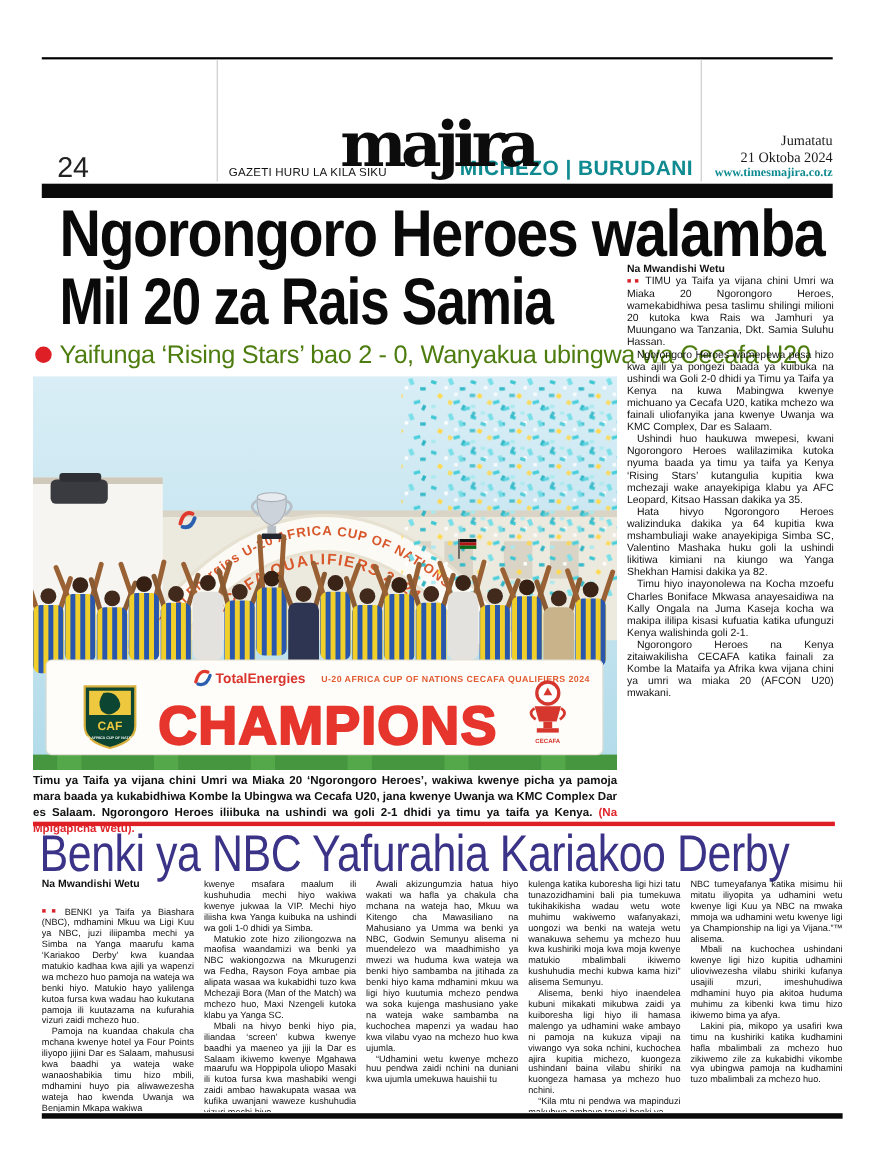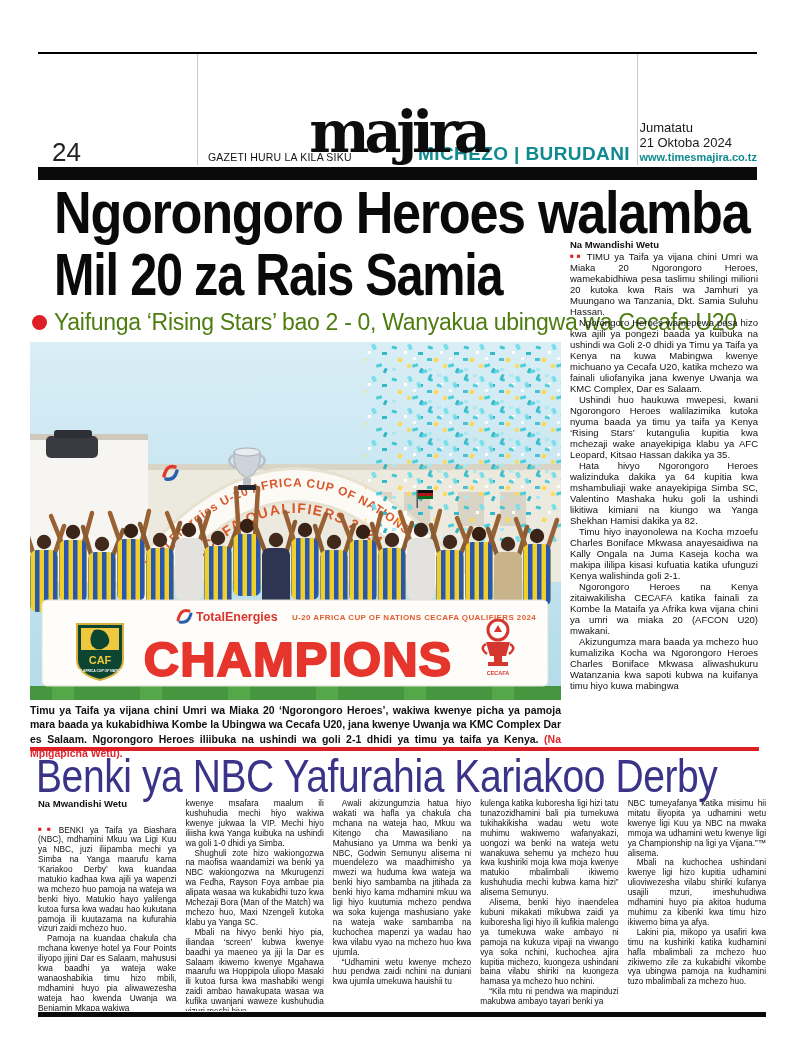--- a/index.html
+++ b/index.html
@@ -11,21 +11,21 @@
   
   .top-rule{top:52px;left:38px;width:719px;height:2px;background:#000;}
   .masthead{top:54px;left:38px;width:719px;height:111px;}
   .mh-div{position:absolute;top:0;bottom:0;width:1px;background:#c9c9c9;}
   .page-num{position:absolute;bottom:0;left:14px;font-size:26px;line-height:26px;color:#222;}
   .logo{position:absolute;left:50%;transform:translateX(-50%);bottom:-10px;z-index:2;
     font-family:"DejaVu Serif",serif;font-weight:700;font-size:57px;line-height:86px;
     letter-spacing:-5px;color:#0c0c0c;white-space:nowrap;}
   .tagline{position:absolute;bottom:2px;left:170px;font-size:10.5px;font-weight:400;letter-spacing:0.2px;}
   .section{position:absolute;bottom:0;right:127px;font-size:19px;font-weight:700;color:#0f8a90;letter-spacing:0.4px;white-space:nowrap;}
-  .dateblock{position:absolute;bottom:0;right:0;font-size:13px;line-height:15px;color:#1a1a1a;}
+  .dateblock{position:absolute;bottom:0;right:0;text-align:right;font-size:13px;line-height:15px;color:#1a1a1a;font-family:Liberation Serif, serif;}
   .site{color:#0f8a90;font-size:11px;font-weight:700;}
   .black-bar{top:167px;left:38px;width:719px;height:13px;background:#0a0a0a;}
   
   .headline{top:182px;left:30px;width:734px;margin-left:24px;}
   .hl-line{display:block;font-weight:900;font-size:60px;line-height:62px;letter-spacing:-1.5px;
     white-space:nowrap;transform-origin:0 50%;color:#0a0a0a;}
   .hl-1{transform:scaleX(0.87);}
   .hl-2{transform:scaleX(0.81);}
   .subhead{top:309px;left:32px;font-size:23px;letter-spacing:-0.3px;white-space:nowrap;color:#4d7c0f;}
   .dot{display:inline-block;width:15px;height:15px;border-radius:50%;background:#df1f26;margin-right:7px;}
@@ -76,21 +76,20 @@
 </div>
 
 <div class="abs right-col">
   <p class="byline">Na Mwandishi Wetu</p>
   <p><span class="lead">■■</span><span>TIMU ya Taifa ya vijana chini Umri wa Miaka 20 Ngorongoro Heroes, wamekabidhiwa pesa taslimu shilingi milioni 20 kutoka kwa Rais wa Jamhuri ya Muungano wa Tanzania, Dkt. Samia Suluhu Hassan.</span></p>
   <p class="ind">Ngorongoro Heroes wamepewa pesa hizo kwa ajili ya pongezi baada ya kuibuka na ushindi wa Goli 2-0 dhidi ya Timu ya Taifa ya Kenya na kuwa Mabingwa kwenye michuano ya Cecafa U20, katika mchezo wa fainali uliofanyika jana kwenye Uwanja wa KMC Complex, Dar es Salaam.</p>
   <p class="ind">Ushindi huo haukuwa mwepesi, kwani Ngorongoro Heroes walilazimika kutoka nyuma baada ya timu ya taifa ya Kenya ‘Rising Stars’ kutangulia kupitia kwa mchezaji wake anayekipiga klabu ya AFC Leopard, Kitsao Hassan dakika ya 35.</p>
   <p class="ind">Hata hivyo Ngorongoro Heroes walizinduka dakika ya 64 kupitia kwa mshambuliaji wake anayekipiga Simba SC, Valentino Mashaka huku goli la ushindi likitiwa kimiani na kiungo wa Yanga Shekhan Hamisi dakika ya 82.</p>
   <p class="ind">Timu hiyo inayonolewa na Kocha mzoefu Charles Boniface Mkwasa anayesaidiwa na Kally Ongala na Juma Kaseja kocha wa makipa ililipa kisasi kufuatia katika ufunguzi Kenya walishinda goli 2-1.</p>
   <p class="ind">Ngorongoro Heroes na Kenya zitaiwakilisha CECAFA katika fainali za Kombe la Mataifa ya Afrika kwa vijana chini ya umri wa miaka 20 (AFCON U20) mwakani.</p>
-  <p class="ind">Akizungumza mara baada ya mchezo huo kumalizika Kocha wa Ngorongoro Heroes Charles Boniface Mkwasa aliwashukuru Watanzania kwa sapoti kubwa na kuifanya timu hiyo kuwa mabingwa</p>
 
 </div>
 
 <div class="abs photo">
 <svg viewBox="0 0 531 358" width="531" height="358">
   <defs>
     <linearGradient id="sky" x1="0" y1="0" x2="0" y2="1">
       <stop offset="0" stop-color="#d9eef6"></stop>
           <stop offset="1" stop-color="#b2dbe9"></stop>
     </linearGradient>
@@ -304,30 +303,30 @@
 <div class="abs nbc-headline">Benki ya NBC Yafurahia Kariakoo Derby</div>
 
 <div class="abs columns">
   <div class="col">
     <p class="byline2">Na Mwandishi Wetu</p>
     <p><span class="lead">■■</span><span>BENKI ya Taifa ya Biashara (NBC), mdhamini Mkuu wa Ligi Kuu ya NBC, juzi iliipamba mechi ya Simba na Yanga maarufu kama ‘Kariakoo Derby’ kwa kuandaa matukio kadhaa kwa ajili ya wapenzi wa mchezo huo pamoja na wateja wa benki hiyo. Matukio hayo yalilenga kutoa fursa kwa wadau hao kukutana pamoja ili kuutazama na kufurahia vizuri zaidi mchezo huo.</span></p>
     <p class="ind">Pamoja na kuandaa chakula cha mchana kwenye hotel ya Four Points iliyopo jijini Dar es Salaam, mahususi kwa baadhi ya wateja wake wanaoshabikia timu hizo mbili, mdhamini huyo pia aliwawezesha wateja hao kwenda Uwanja wa Benjamin Mkapa wakiwa</p>
   </div>
   <div class="col">
     <p>kwenye msafara maalum ili kushuhudia mechi hiyo wakiwa kwenye jukwaa la VIP. Mechi hiyo iliisha kwa Yanga kuibuka na ushindi wa goli 1-0 dhidi ya Simba.</p>
-    <p class="ind">Shughuli zote hizo wakiongozwa na maofisa waandamizi wa benki ya NBC wakiongozwa na Mkurugenzi wa Fedha, Rayson Foya ambae pia alipata wasaa wa kukabidhi tuzo kwa Mchezaji Bora (Man of the Match) wa mchezo huo, Maxi Nzengeli kutoka klabu ya Yanga SC.</p>
+    <p class="ind">Matukio zote hizo ziliongozwa na maofisa waandamizi wa benki ya NBC wakiongozwa na Mkurugenzi wa Fedha, Rayson Foya ambae pia alipata wasaa wa kukabidhi tuzo kwa Mchezaji Bora (Man of the Match) wa mchezo huo, Maxi Nzengeli kutoka klabu ya Yanga SC.</p>
     <p class="ind">Mbali na hivyo benki hiyo pia, iliandaa ‘screen’ kubwa kwenye baadhi ya maeneo ya jiji la Dar es Salaam ikiwemo kwenye Mgahawa maarufu wa Hoppipola uliopo Masaki ili kutoa fursa kwa mashabiki wengi zaidi ambao hawakupata wasaa wa kufika uwanjani waweze kushuhudia vizuri mechi hiyo</p>
   </div>
   <div class="col">
     <p class="ind">Awali akizungumzia hatua hiyo wakati wa hafla ya chakula cha mchana na wateja hao, Mkuu wa Kitengo cha Mawasiliano na Mahusiano ya Umma wa benki ya NBC, Godwin Semunyu alisema ni muendelezo wa maadhimisho ya mwezi wa huduma kwa wateja wa benki hiyo sambamba na jitihada za benki hiyo kama mdhamini mkuu wa ligi hiyo kuutumia mchezo pendwa wa soka kujenga mashusiano yake na wateja wake sambamba na kuchochea mapenzi ya wadau hao kwa vilabu vyao na mchezo huo kwa ujumla.</p>
     <p class="ind">“Udhamini wetu kwenye mchezo huu pendwa zaidi nchini na duniani kwa ujumla umekuwa hauishii tu</p>
   </div>
   <div class="col">
     <p>kulenga katika kuboresha ligi hizi tatu tunazozidhamini bali pia tumekuwa tukihakikisha wadau wetu wote muhimu wakiwemo wafanyakazi, uongozi wa benki na wateja wetu wanakuwa sehemu ya mchezo huu kwa kushiriki moja kwa moja kwenye matukio mbalimbali ikiwemo kushuhudia mechi kubwa kama hizi” alisema Semunyu.</p>
-    <p class="ind">Alisema, benki hiyo inaendelea kubuni mikakati mikubwa zaidi ya kuiboresha ligi hiyo ili kufikia malengo ya tumekuwa wake ambayo ni pamoja na kukuza vipaji na viwango vya soka nchini, kuchochea ajira kupitia michezo, kuongeza ushindani baina vilabu shiriki na kuongeza hamasa ya mchezo huo nchini.</p>
+    <p class="ind">Alisema, benki hiyo inaendelea kubuni mikakati mikubwa zaidi ya kuiboresha ligi hiyo ili hamasa malengo ya udhamini wake ambayo ni pamoja na kukuza vipaji na viwango vya soka nchini, kuchochea ajira kupitia michezo, kuongeza ushindani baina vilabu shiriki na kuongeza hamasa ya mchezo huo nchini.</p>
     <p class="ind">“Kila mtu ni pendwa wa mapinduzi makubwa ambayo tayari benki ya</p>
   </div>
   <div class="col">
     <p>NBC tumeyafanya katika misimu hii mitatu iliyopita ya udhamini wetu kwenye ligi Kuu ya NBC na mwaka mmoja wa udhamini wetu kwenye ligi ya Championship na ligi ya Vijana.”™ alisema.</p>
     <p class="ind">Mbali na kuchochea ushindani kwenye ligi hizo kupitia udhamini ulioviwezesha vilabu shiriki kufanya usajili mzuri, imeshuhudiwa mdhamini huyo pia akitoa huduma muhimu za kibenki kwa timu hizo ikiwemo bima ya afya.</p>
     <p class="ind">Lakini pia, mikopo ya usafiri kwa timu na kushiriki katika kudhamini hafla mbalimbali za mchezo huo zikiwemo zile za kukabidhi vikombe vya ubingwa pamoja na kudhamini tuzo mbalimbali za mchezo huo.</p>
   </div>
 </div>
 
 <div class="abs bottom-rule"></div>

